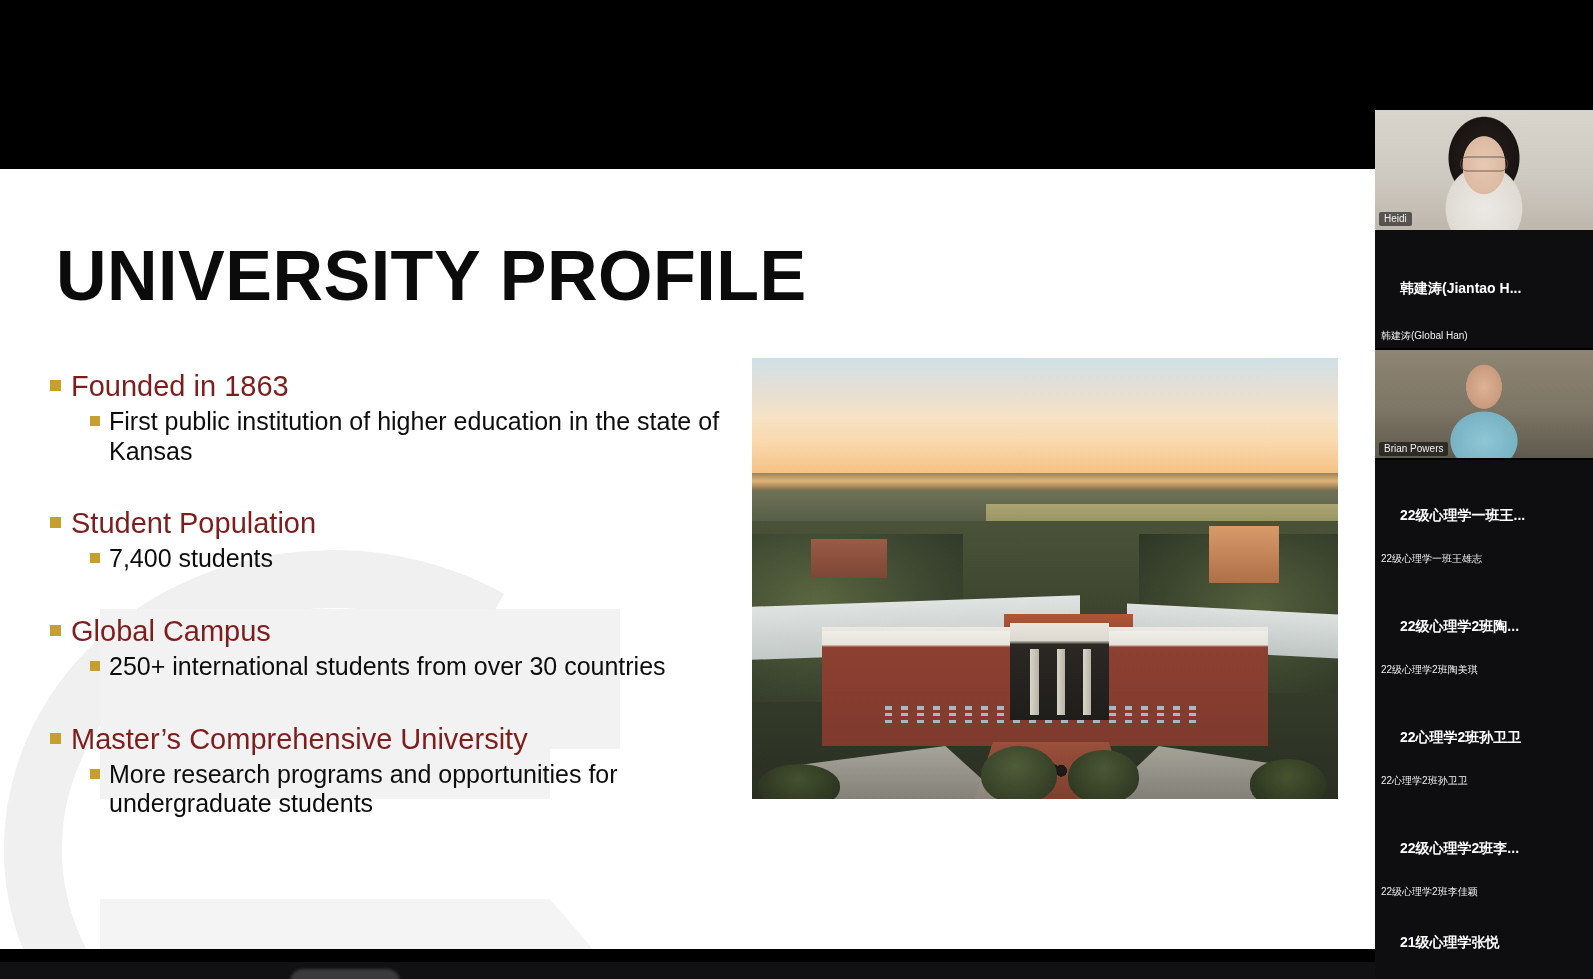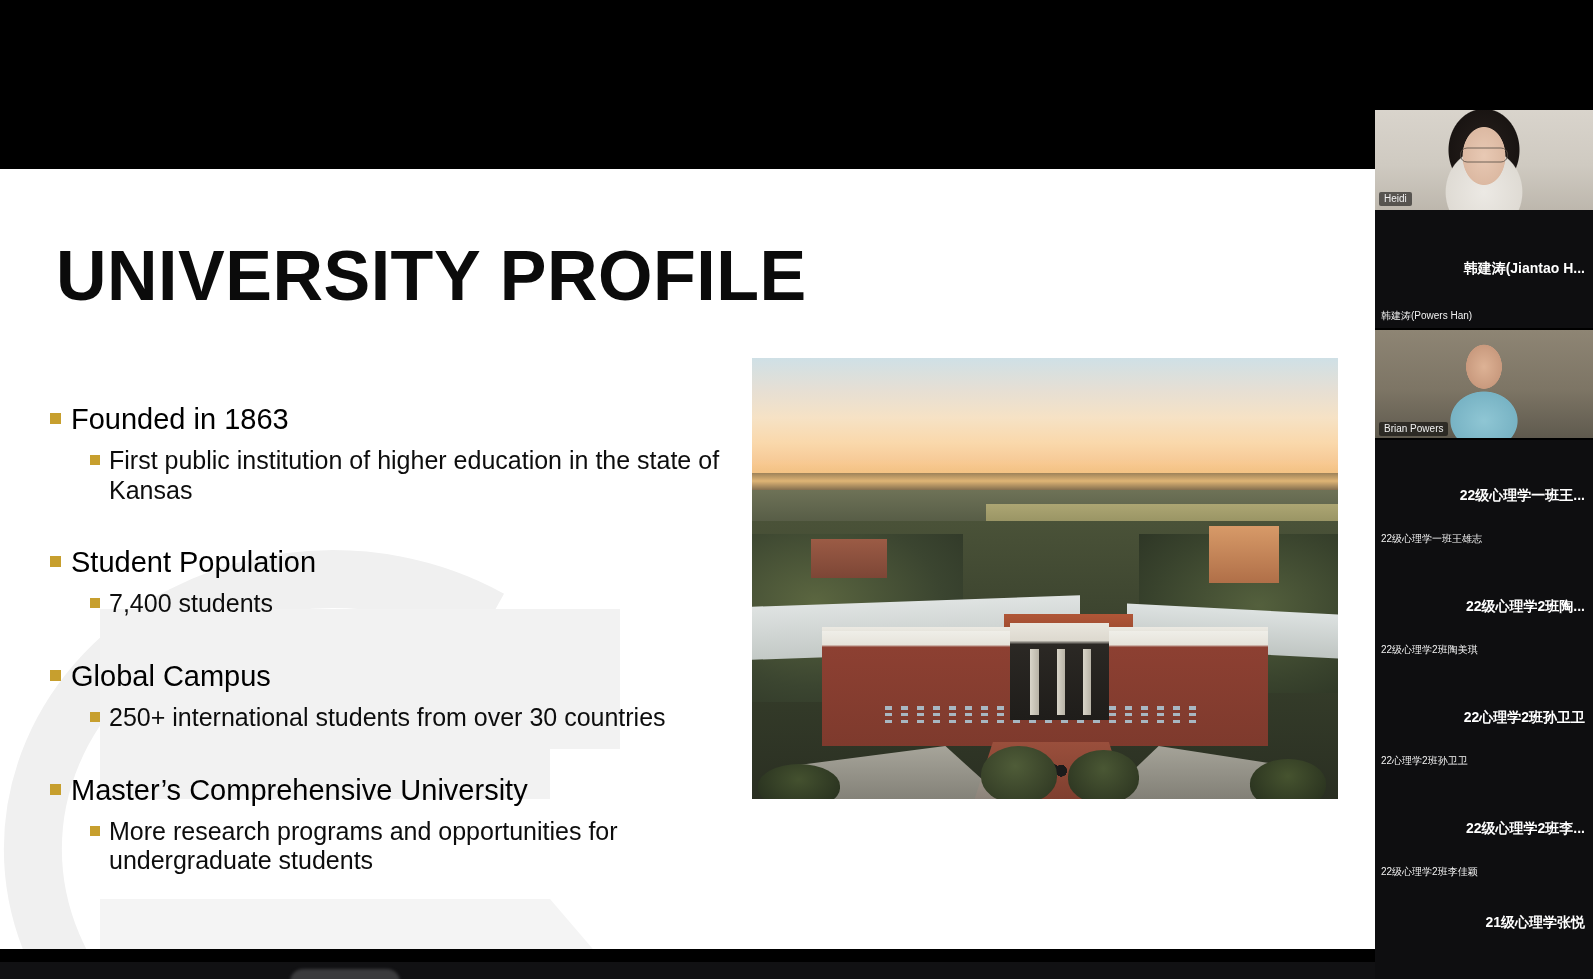--- a/index.html
+++ b/index.html
@@ -28,22 +28,22 @@
 
   #slide-title {
     position:absolute; left:56px; top:72px;
     font-size:70px; font-weight:700; color:#0b0b0b;
     letter-spacing:0.5px; line-height:1;
     font-family:"Liberation Sans", sans-serif;
   }
 
   #bullets { position:absolute; left:50px; top:200px; width:700px; }
   .blk { margin-bottom:22px; }
-  .b1 { display:flex; align-items:flex-start; gap:10px; font-size:29px; color:#000000; line-height:1.18;margin-top:33px; }
-  .b2 { display:flex; align-items:flex-start; gap:9px; font-size:25px; color:#0d0d0d; line-height:1.18; margin-left:40px; margin-top:10px; }
+  .b1 { display:flex; align-items:flex-start; gap:10px; font-size:29px; color:#7f1d1d; line-height:1.18; }
+  .b2 { display:flex; align-items:flex-start; gap:9px; font-size:25px; color:#0d0d0d; line-height:1.18; margin-left:40px; margin-top:4px; }
   .bullet-sq { flex:0 0 auto; width:11px; height:11px; background:#C79F2E; margin-top:11px; }
   .b2 .bullet-sq { width:10px; height:10px; margin-top:9px; }
 
   
   #campus-photo {
     position:absolute; left:752px; top:189px; width:586px; height:441px;
     overflow:hidden; background:#2a2a2a;
   }
   .sky { position:absolute; inset:0 0 74% 0;
     background:linear-gradient(180deg,#cfe0e6 0%,#e6dfd4 28%,#f6e2c5 52%,#fad8ab 74%,#f6c894 92%,#e8b887 100%); }
@@ -112,22 +112,22 @@
   .tile .video { position:absolute; inset:0; }
   .name-tag {
     position:absolute; left:4px; bottom:4px; z-index:4;
     font-size:10px; color:#f2f2f2;
     background:rgba(0,0,0,.55); padding:1px 5px 2px; border-radius:2px;
     max-width:200px; white-space:nowrap; overflow:hidden; text-overflow:ellipsis;
   }
   .name-tag.plain { background:transparent; padding:1px 2px; }
   .avatar-name {
     position:absolute; left:0; right:0; top:50%; transform:translateY(-50%);
-    text-align:right; color:#fff; font-size:14px; font-weight:bold;
-    padding:0 8px; white-space:nowrap; overflow:hidden; text-overflow:ellipsis;
+    text-align:left; color:#fff; font-size:14px; font-weight:bold;
+    padding:0 25px; white-space:nowrap; overflow:hidden; text-overflow:ellipsis;
   }
   .tile.audio-only { background:#0e0e10; }
 
   
   .vid-heidi {
     background:
       radial-gradient(ellipse 34px 46px at 50% 46%, #e8c9b4 0%, #dcb9a2 62%, rgba(220,185,162,0) 64%),
       radial-gradient(ellipse 54px 60px at 50% 82%, #ece9e4 0%, #dfdbd4 70%, rgba(223,219,212,0) 72%),
       radial-gradient(ellipse 50px 58px at 50% 40%, #27201d 0%, #191412 70%, rgba(25,20,18,0) 72%),
       linear-gradient(180deg,#d9d4cc 0%,#cfcac1 55%,#bdb7ad 100%);
@@ -252,28 +252,28 @@
     </div>
 
     <div id="bottom-bar"></div>
     <div id="toolbar-pill"></div>
   </div>
 
   <div id="participants-panel">
 
     <div class="tile" style="height:110px;background:#000"></div>
 
-    <div class="tile" style="height:100px">
+    <div class="tile" style="height:120px">
       <div class="video vid-heidi"></div>
       <div class="name-tag">Heidi</div>
     </div>
 
     <div class="tile audio-only" style="height:118px">
       <div class="avatar-name">韩建涛(Jiantao  H...</div>
-      <div class="name-tag plain">韩建涛(Powers Han)</div>
+      <div class="name-tag plain">韩建涛(Global Han)</div>
     </div>
 
     <div class="tile" style="height:112px;background:#000">
       <div class="video vid-brian" style="left:0;right:0;top:2px;bottom:2px"></div>
       <div class="name-tag">Brian Powers</div>
     </div>
 
     <div class="tile audio-only" style="height:111px">
       <div class="avatar-name">22级心理学一班王...</div>
       <div class="name-tag plain">22级心理学一班王雄志</div>

